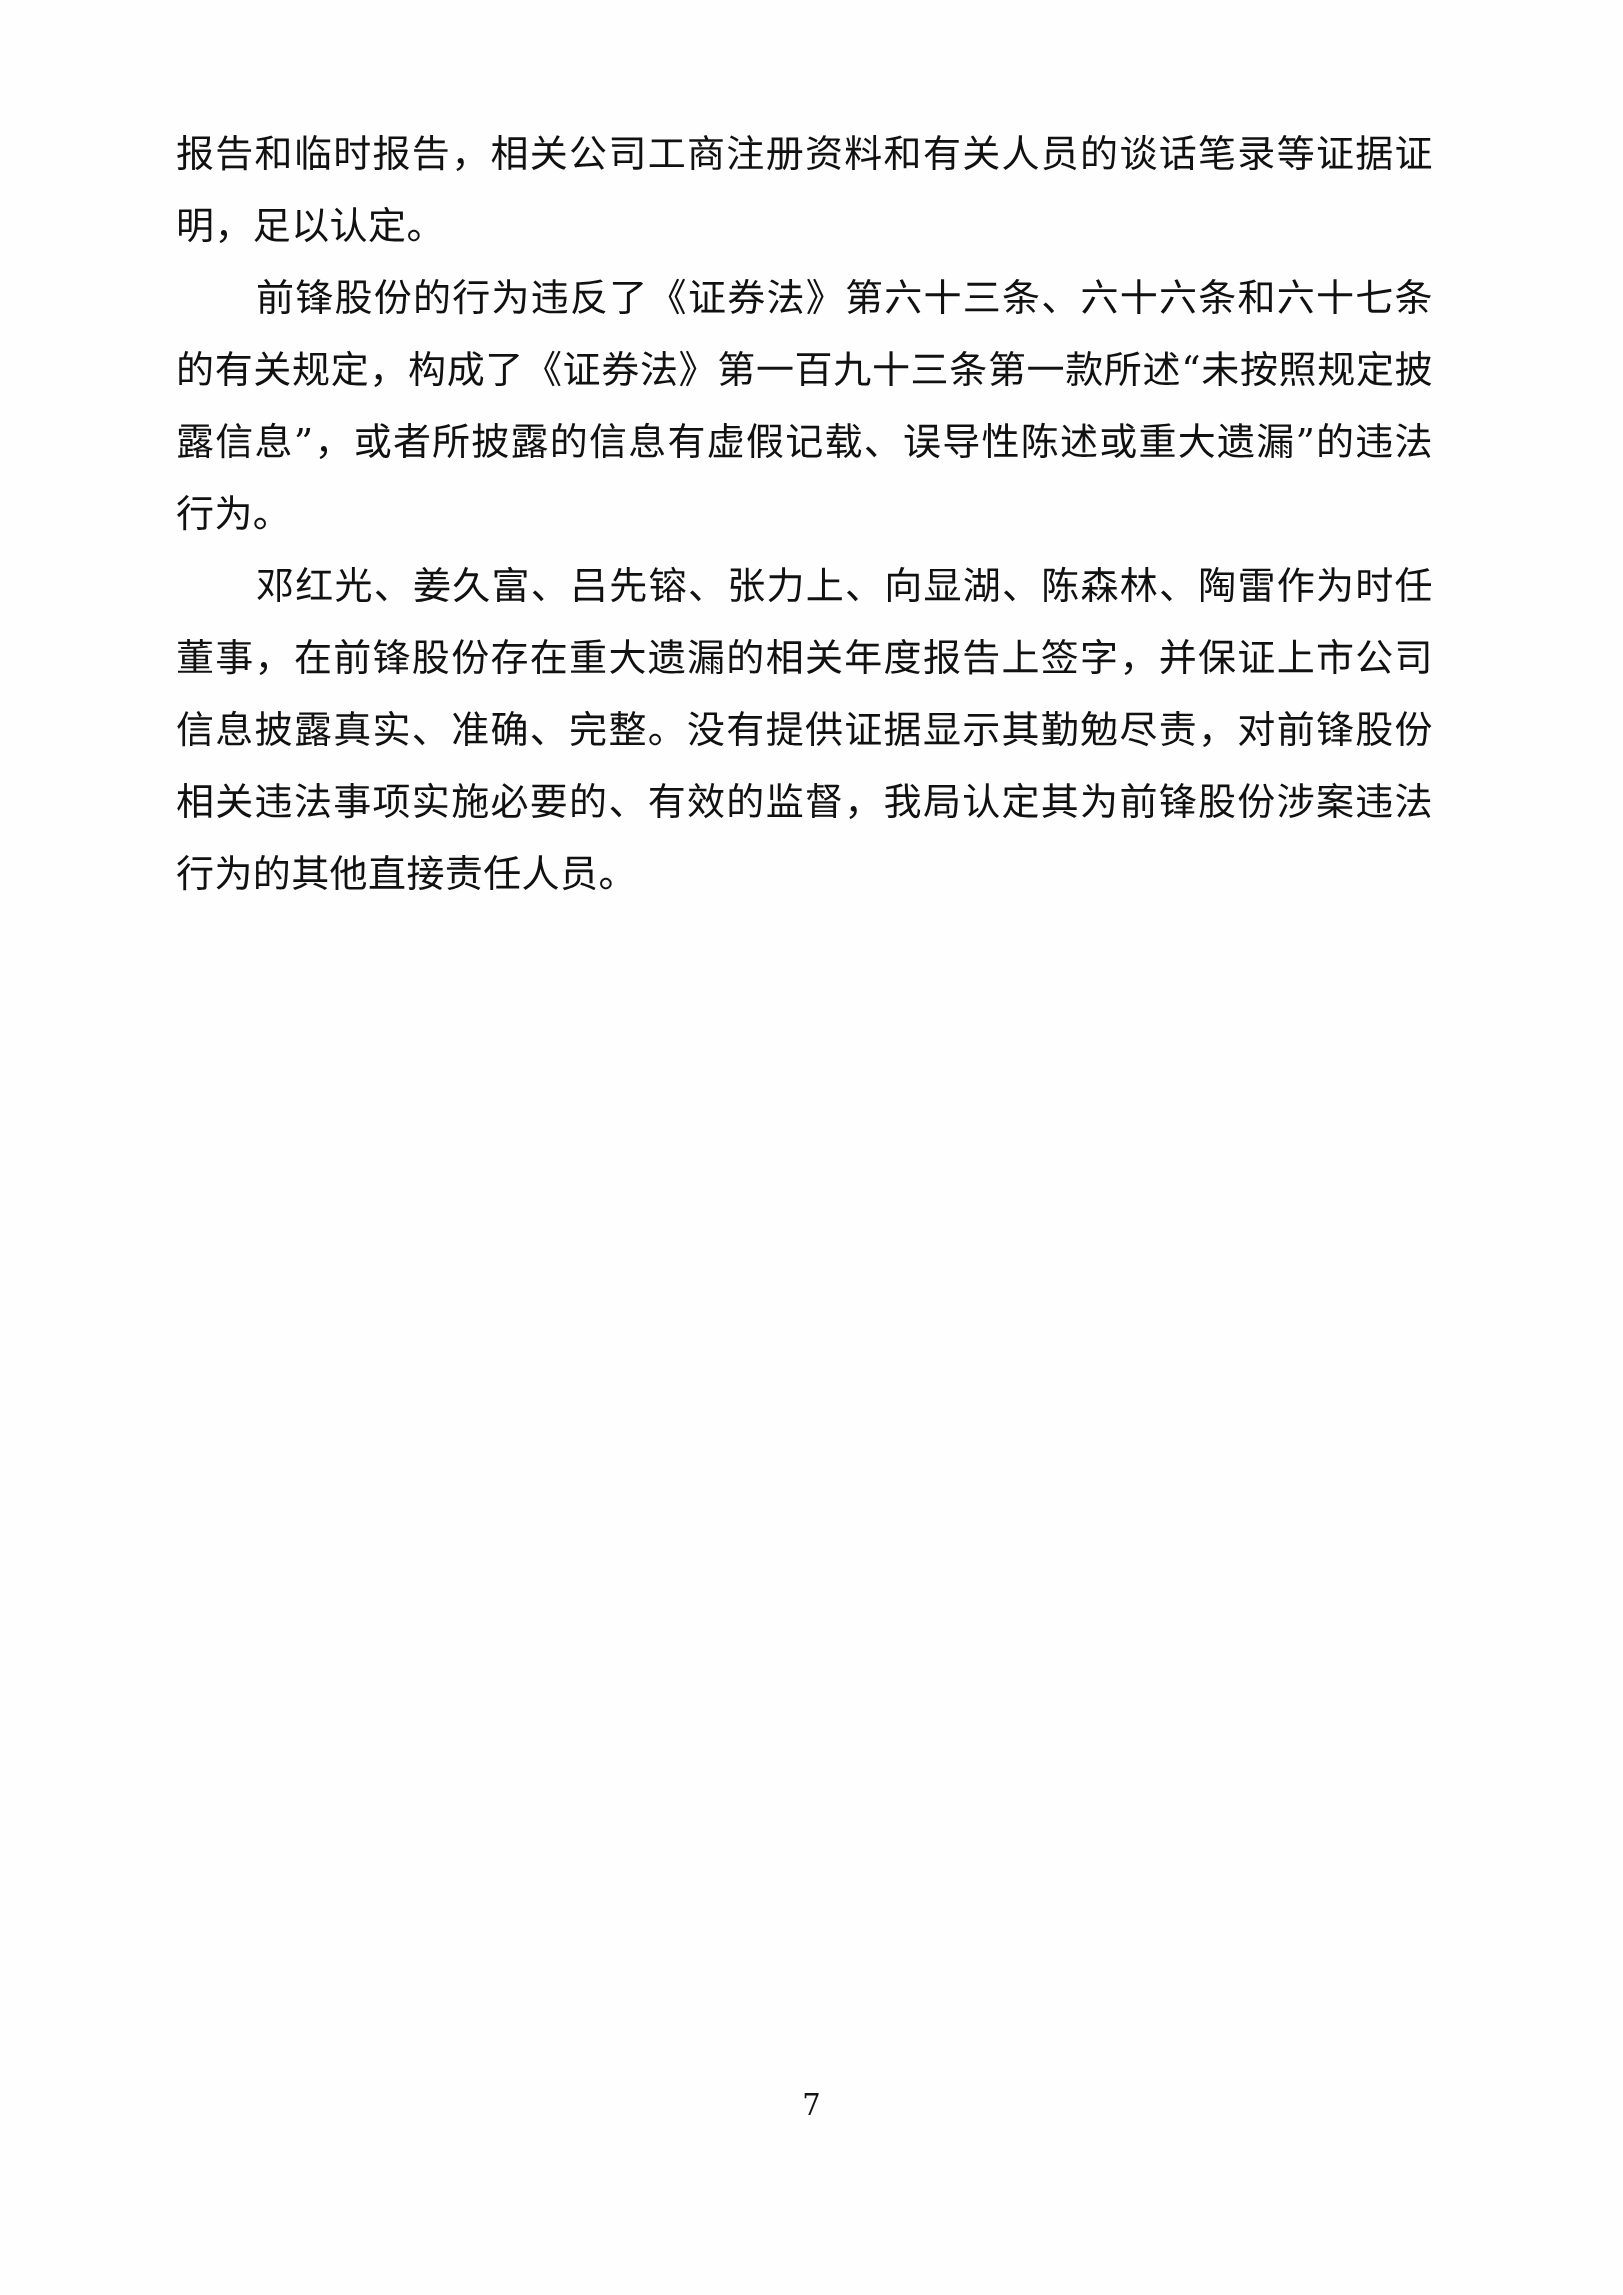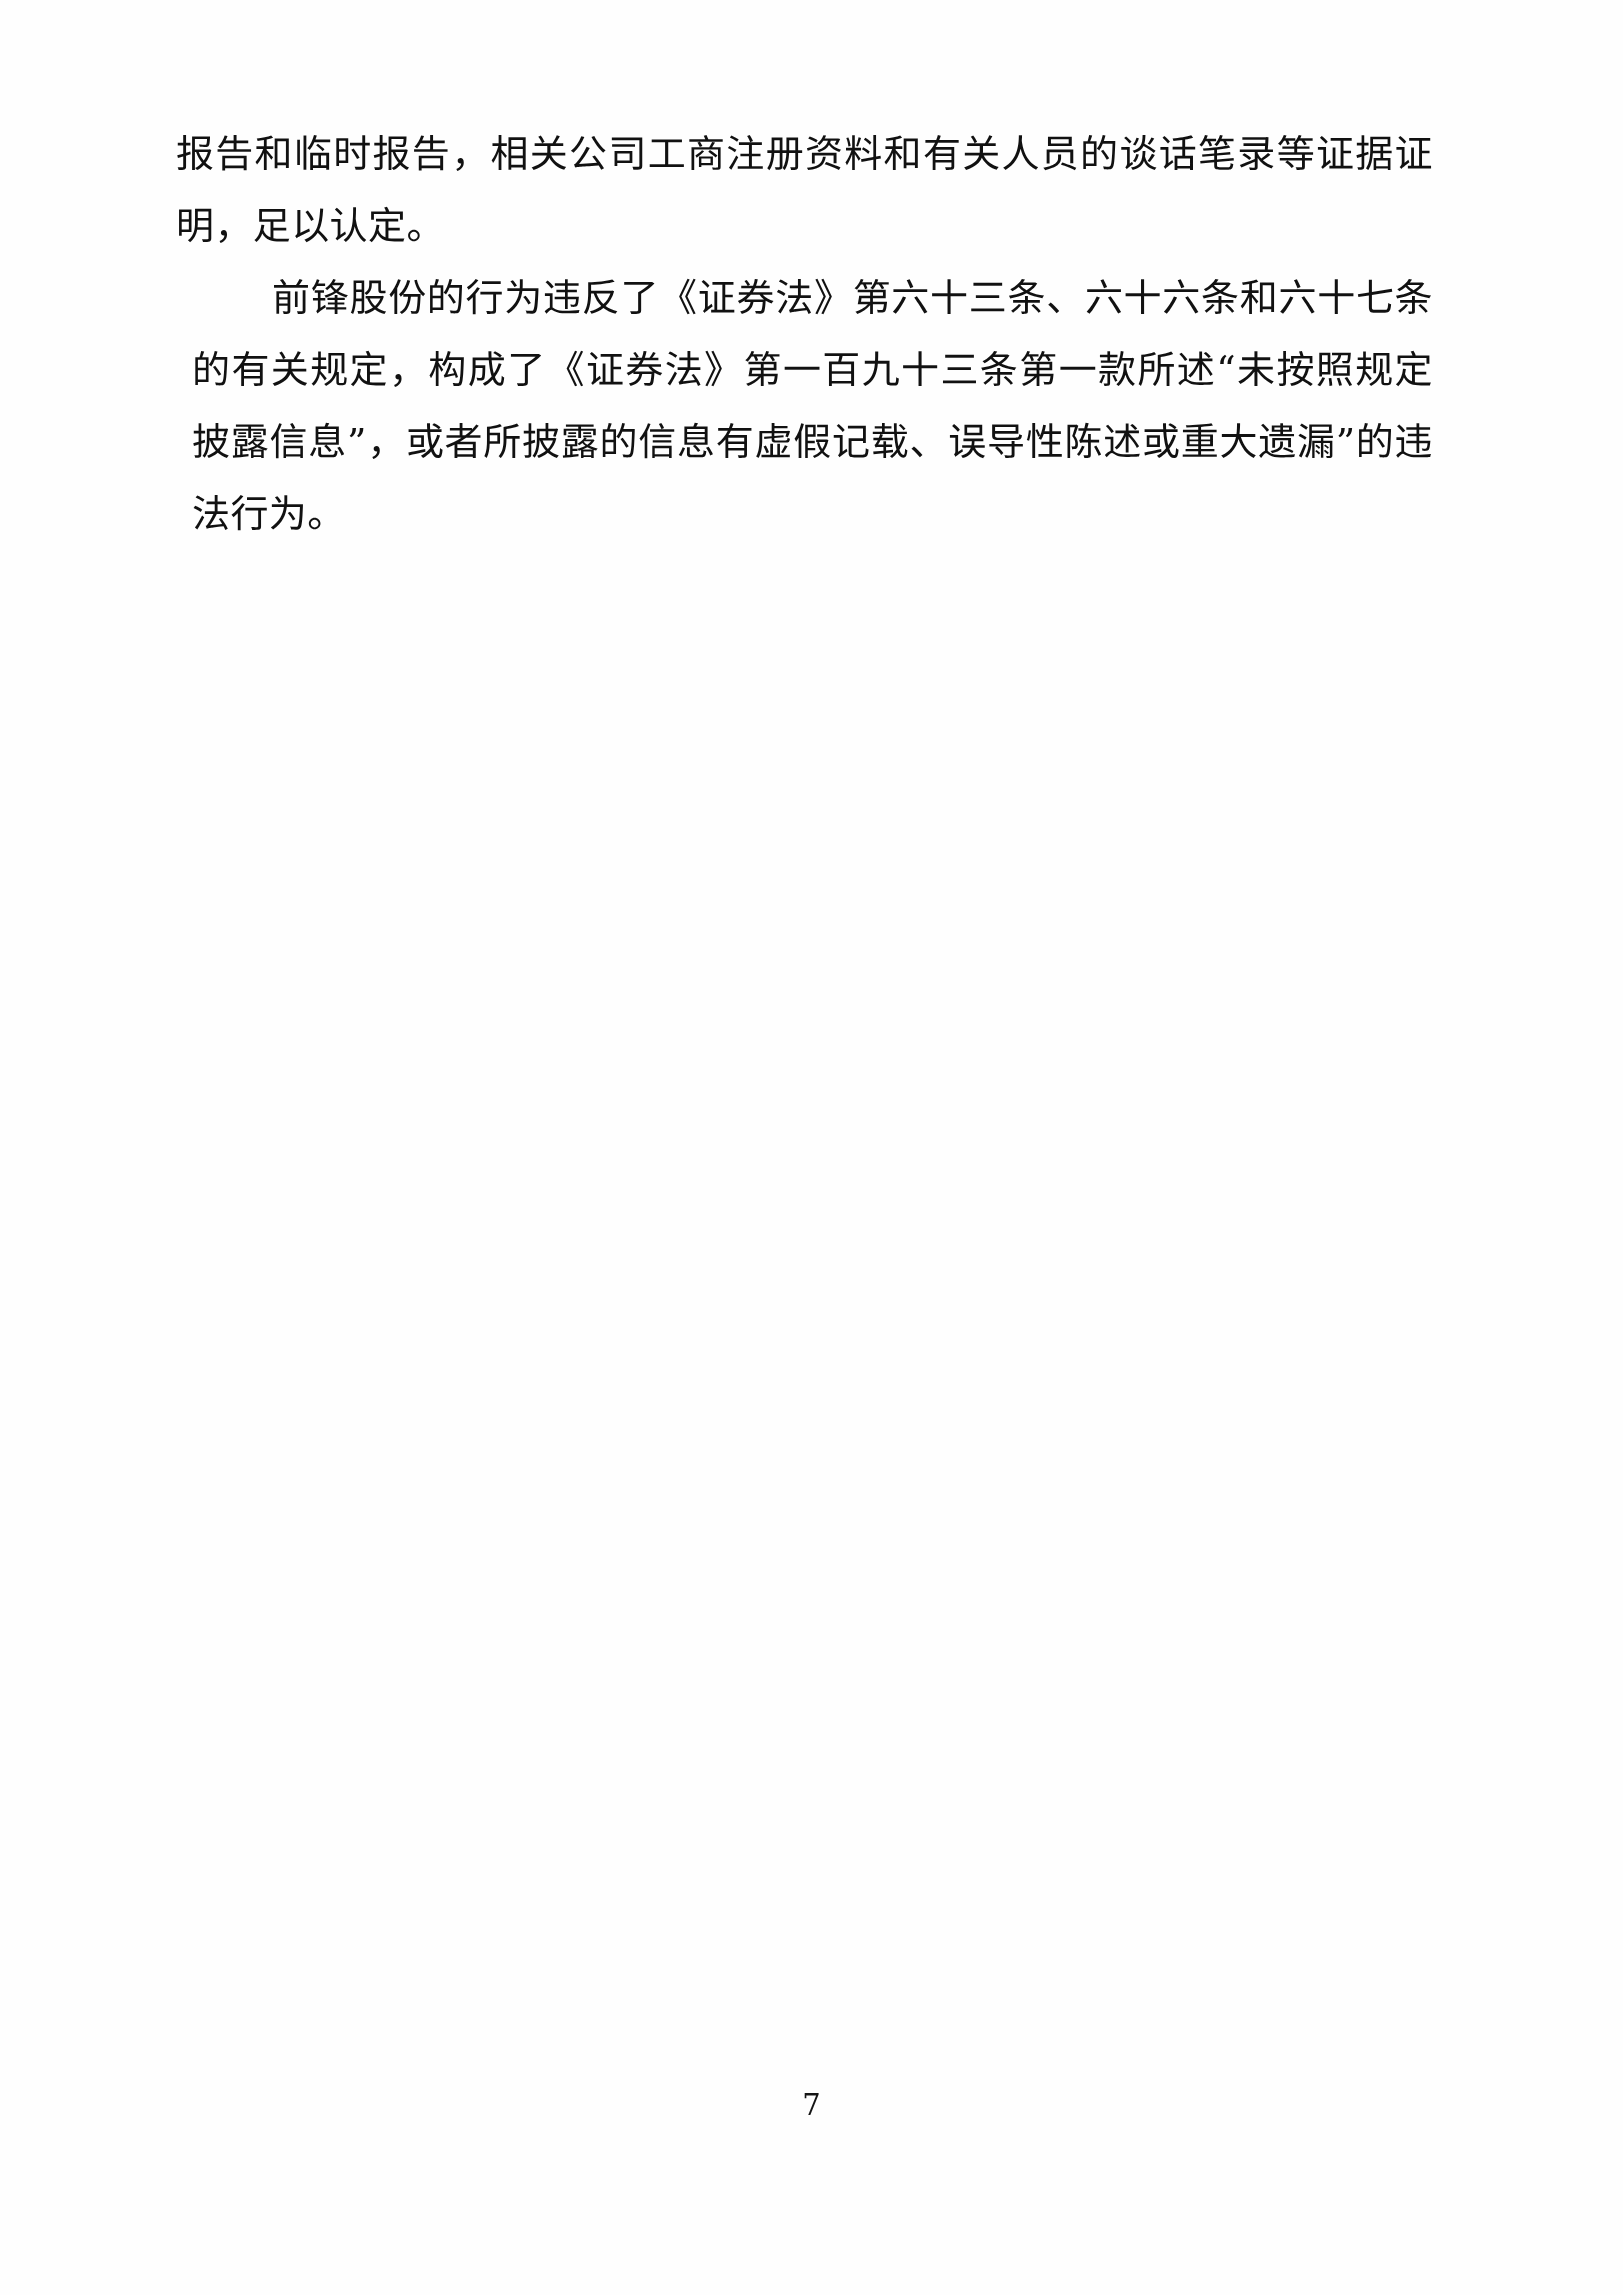--- a/index.html
+++ b/index.html
@@ -42,21 +42,20 @@
     text-align-last: left;
     margin: 0 0 0 0;
     word-break: break-all;
     font-family: "DejaVu Serif", "Liberation Serif", serif;
     font-weight: 400;
     color: #111111;
   }
 
   .para.indent {
     text-indent: 80px;
-    margin-left: 16px;
   }
 
   .page-number {
     position: absolute;
     left: 0;
     right: 0;
     top: 2088px;
     text-align: center;
     font-size: 29px;
     font-family: "DejaVu Serif", "Liberation Serif", serif;
@@ -68,20 +67,21 @@
 
 <div class="page">
 
   <div class="page-body">
 
     <p class="para">报告和临时报告，相关公司工商注册资料和有关人员的谈话笔录等证据证明，足以认定。</p>
 
     <p class="para indent">前锋股份的行为违反了《证券法》第六十三条、六十六条和六十七条的有关规定，构成了《证券法》第一百九十三条第一款所述“未按照规定披露信息”，或者所披露的信息有虚假记载、误导性陈述或重大遗漏”的违法行为。</p>
 
 
+    <p class="para indent">邓红光、姜久富、吕先镕、张力上、向显湖、陈森林、陶雷作为时任董事，在前锋股份存在重大遗漏的相关年度报告上签字，并保证上市公司信息披露真实、准确、完整。没有提供证据显示其勤勉尽责，对前锋股份相关违法事项实施必要的、有效的监督，我局认定其为前锋股份涉案违法行为的其他直接责任人员。</p>
 
 
   </div>
 
   <div class="page-number">7</div>
 
 </div>
 
 
 </body></html>

